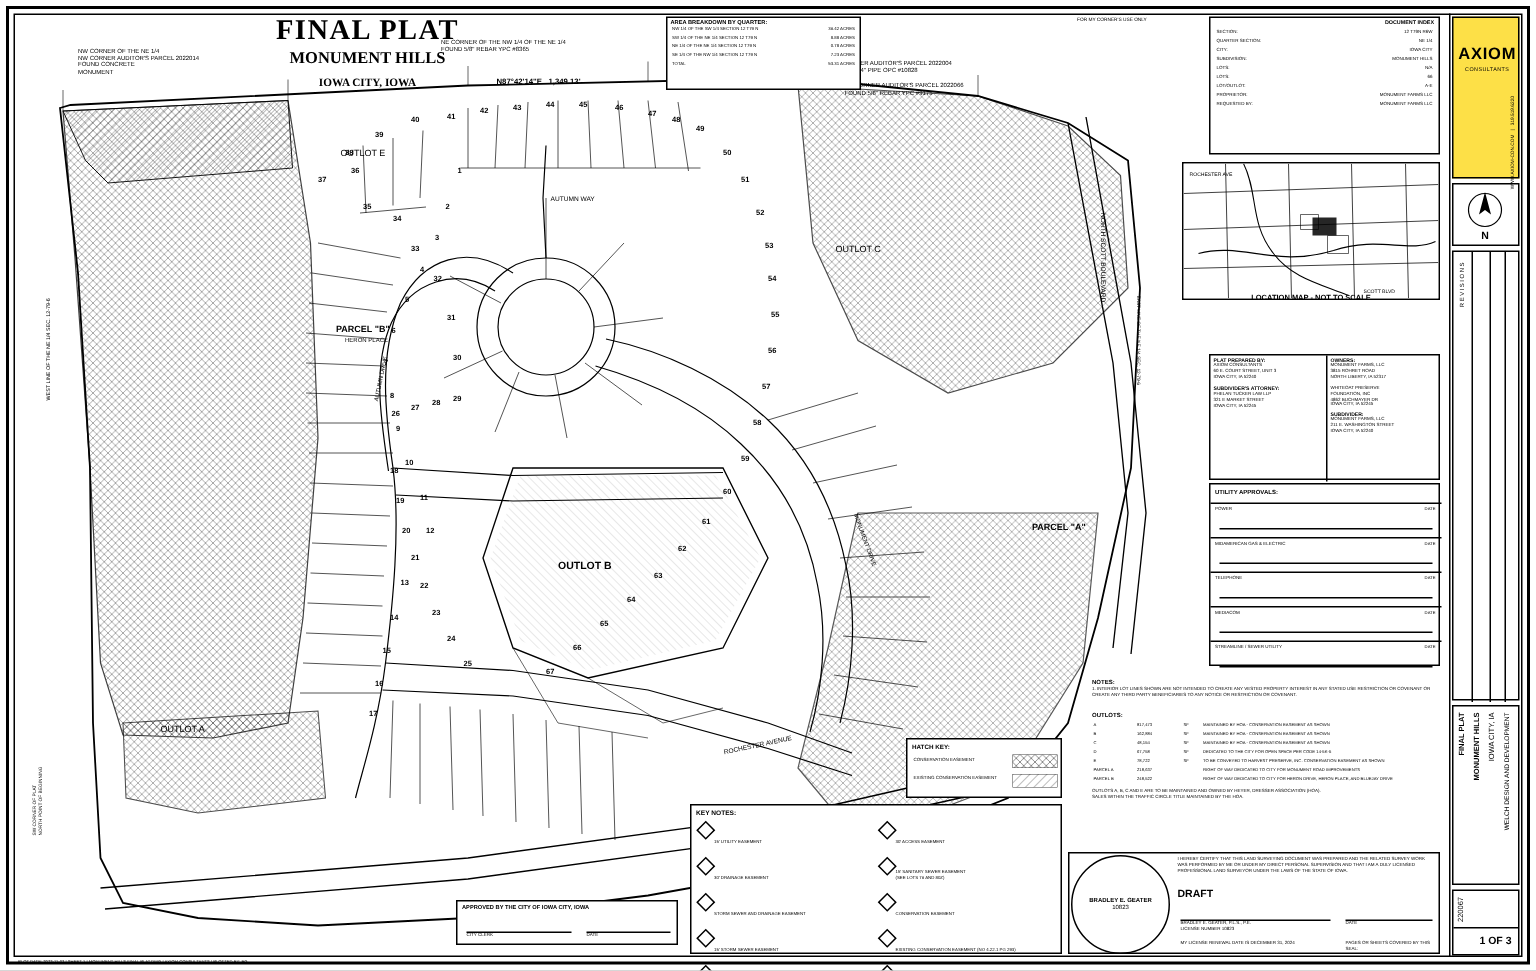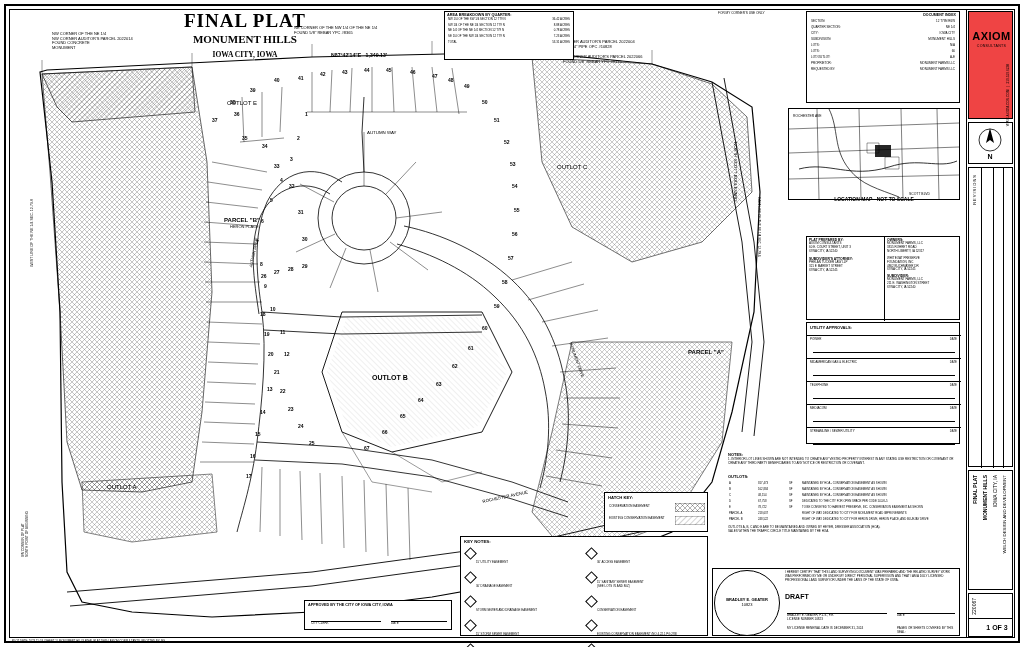--- a/index.html
+++ b/index.html
@@ -13,21 +13,21 @@
   .lbl{position:absolute;font-size:4px;line-height:1.15;color:#000;white-space:pre;}
   .lbl.c{text-align:center;}
   .ttl{position:absolute;text-align:center;color:#000;}
 
   
   #map{position:absolute;left:12px;top:12px;width:760px;height:623px;overflow:hidden;}
   svg{display:block;}
 
   
   .rightcol{position:absolute;left:966px;top:9px;width:49px;height:629px;border-left:1px solid #000;box-sizing:border-box;}
-  .logoBox{position:absolute;left:968px;top:11px;width:45px;height:108px;border:1px solid #000;box-sizing:border-box;background:#ef4444;}
+  .logoBox{position:absolute;left:968px;top:11px;width:45px;height:108px;border:1px solid #000;box-sizing:border-box;background:#fde047;}
   .axiom{position:absolute;left:0;top:18px;width:45px;text-align:center;font-weight:bold;font-size:11px;letter-spacing:.5px;}
   .axiomsub{position:absolute;left:0;top:32px;width:45px;text-align:center;font-size:3.6px;letter-spacing:.3px;}
   .vert{writing-mode:vertical-rl;transform:rotate(180deg);}
   .northBox{position:absolute;left:968px;top:122px;width:45px;height:42px;border:1px solid #000;box-sizing:border-box;}
   .revBox{position:absolute;left:968px;top:167px;width:45px;height:300px;border:1px solid #000;box-sizing:border-box;}
   .projBox{position:absolute;left:968px;top:470px;width:45px;height:120px;border:1px solid #000;box-sizing:border-box;}
   .sheetBox{position:absolute;left:968px;top:593px;width:45px;height:44px;border:1px solid #000;box-sizing:border-box;}
 
   
   .locmap{position:absolute;left:788px;top:108px;width:172px;height:92px;border:1px solid #000;box-sizing:border-box;background:#fff;overflow:hidden;}

